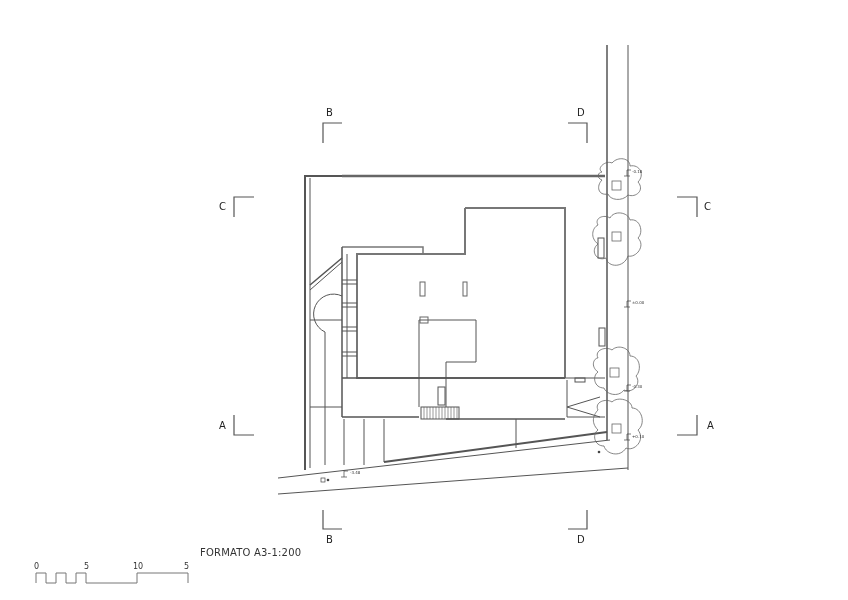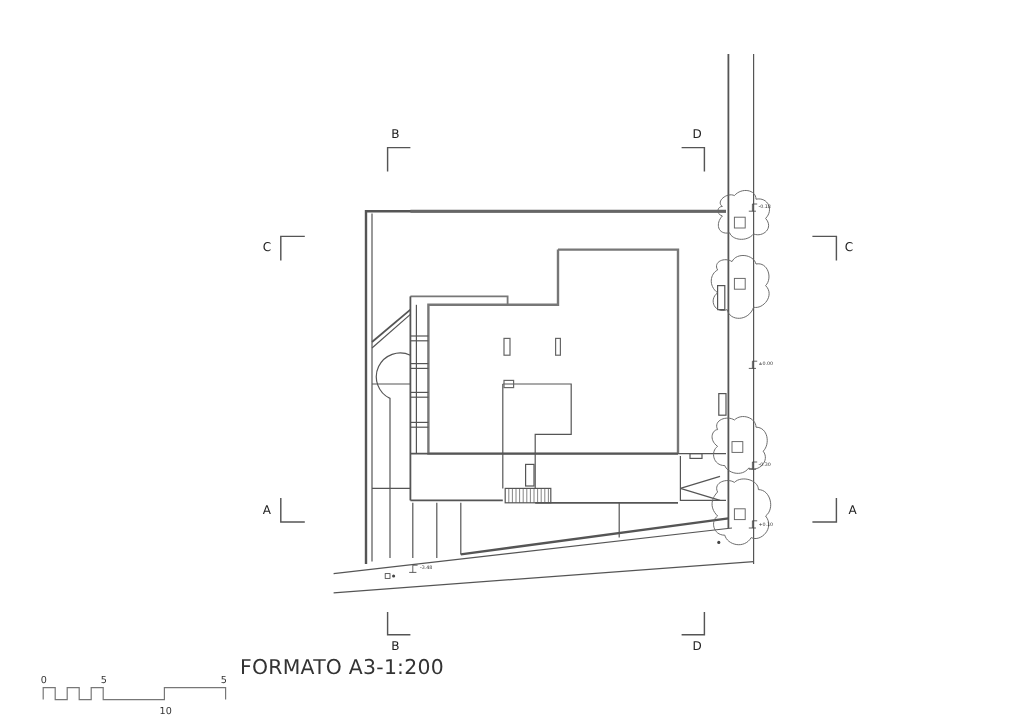--- a/index.html
+++ b/index.html
@@ -1,19 +1,19 @@
 <!DOCTYPE html>
 <html><head>
 <meta charset="utf-8">
 <style>
   html, body { margin: 0; padding: 0; background: #ffffff; }
   body { width: 848px; height: 600px; position: relative; overflow: hidden;
          font-family: "DejaVu Sans", sans-serif; }
   .sec { position: absolute; font-size: 10px; color: #222; font-weight: normal; }
-  .scale-title { position: absolute; left: 200px; top: 547px; font-size: 17px; color: #333; letter-spacing: 0.2px; }
+  .scale-title { position: absolute; left: 200px; top: 547px; font-size: 10px; color: #333; letter-spacing: 0.2px; }
   .tick { position: absolute; top: 562px; font-size: 8px; color: #333; }
   svg { position: absolute; left: 0; top: 0; }
   .elev { font-size: 4px; fill: #333; font-family: "DejaVu Sans", sans-serif; }
 </style>
 </head>
 <body>
 
 <svg width="848" height="600" viewBox="0 0 848 600">
   <g stroke="#555" fill="none" stroke-width="1">
 
@@ -141,15 +141,15 @@
 <div class="sec" style="left:577px;top:107px;">D</div>
 <div class="sec" style="left:219px;top:201px;">C</div>
 <div class="sec" style="left:704px;top:201px;">C</div>
 <div class="sec" style="left:219px;top:420px;">A</div>
 <div class="sec" style="left:707px;top:420px;">A</div>
 <div class="sec" style="left:326px;top:534px;">B</div>
 <div class="sec" style="left:577px;top:534px;">D</div>
 
 <div class="tick" style="left:34px;">0</div>
 <div class="tick" style="left:84px;">5</div>
-<div class="tick" style="left:133px;margin-top:26px;">10</div>
+<div class="tick" style="left:133px;">10</div>
 <div class="tick" style="left:184px;">5</div>
 <div class="scale-title">FORMATO A3-1:200</div>
 
 </body></html>

